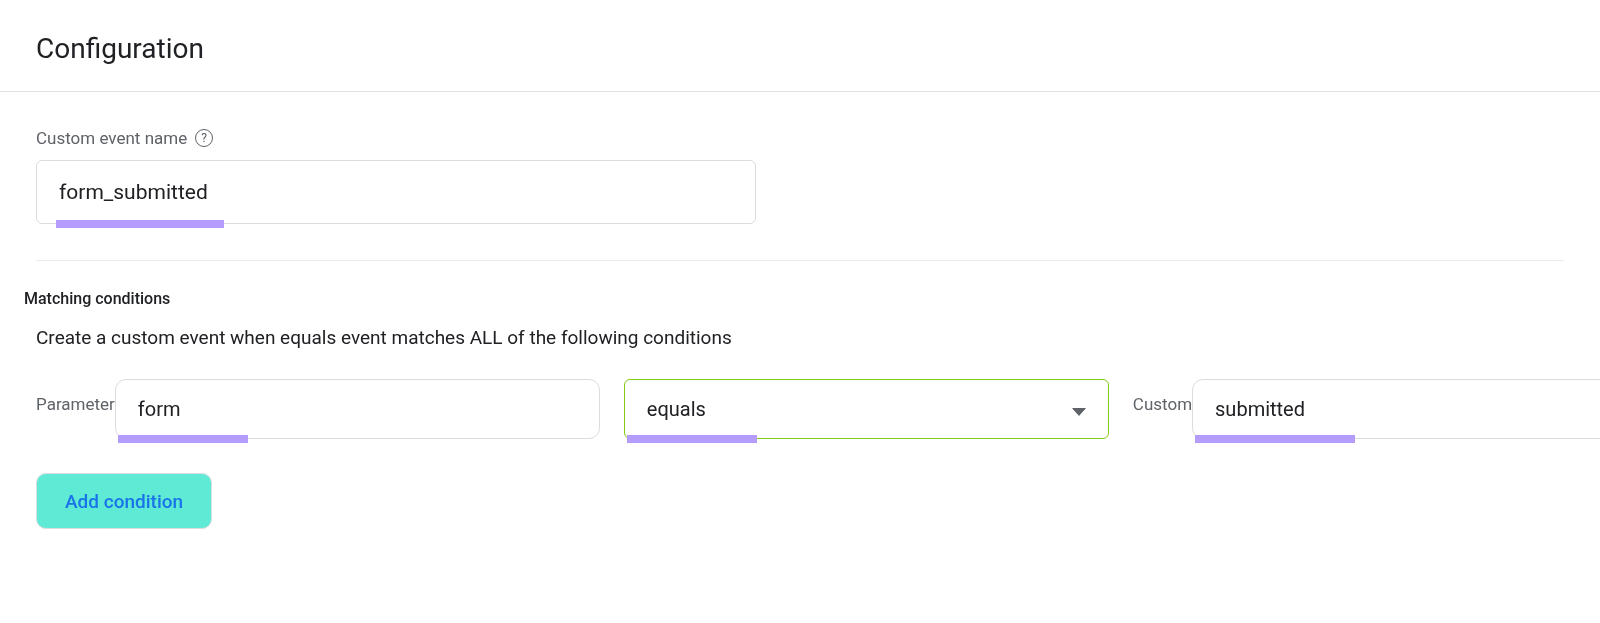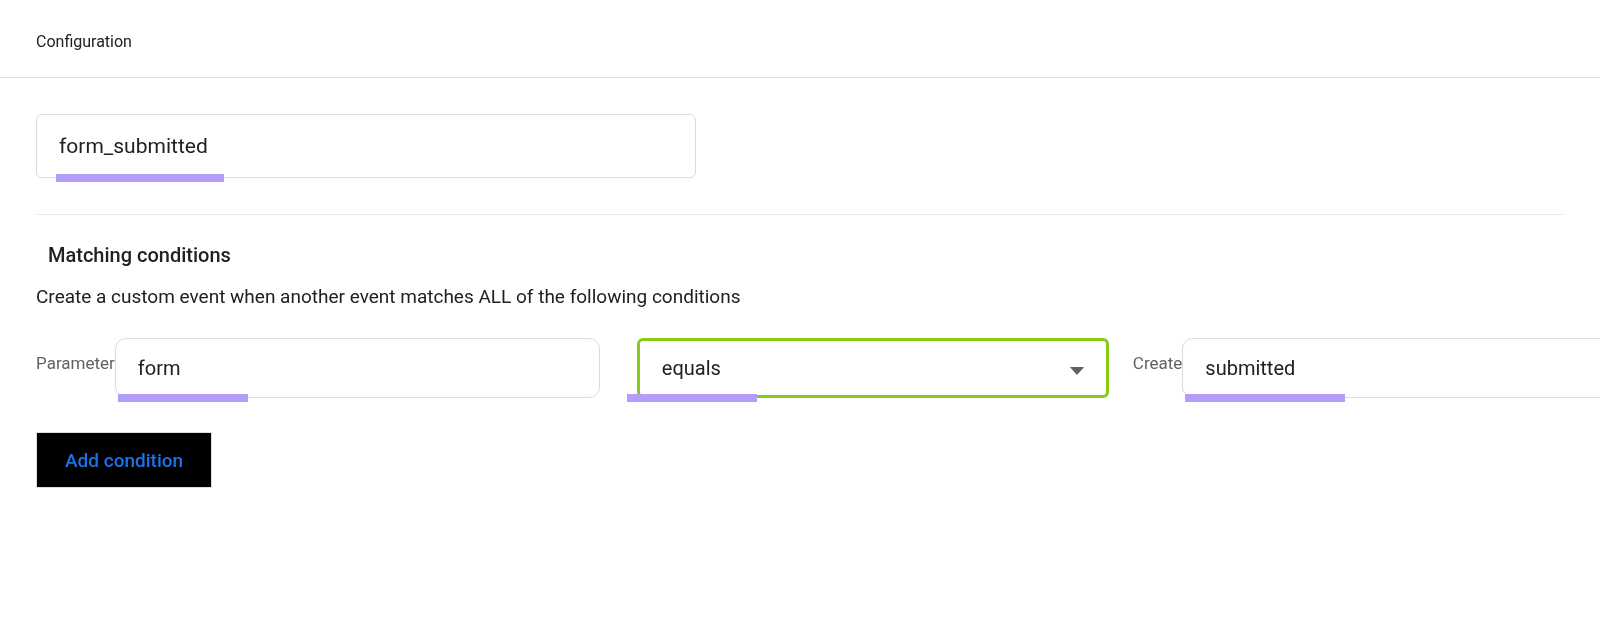--- a/index.html
+++ b/index.html
@@ -7,21 +7,21 @@
     margin: 0;
     padding: 0;
   }
   body {
     font-family: 'Google Sans', Roboto, Arial, sans-serif;
     background: #ffffff;
     color: #202124;
     width: 1600px;
   }
   .page-title {
-    font-size: 16px;
+    font-size: 28px;
     font-weight: 400;
     color: #202124;
     padding: 32px 36px 26px 36px;
   }
   .divider {
     height: 1px;
     background: #e0e0e0;
     width: 100%;
   }
   .section {
@@ -41,21 +41,21 @@
     justify-content: center;
     width: 18px;
     height: 18px;
     border: 1.5px solid #5f6368;
     border-radius: 50%;
     font-size: 12px;
     color: #5f6368;
     cursor: pointer;
   }
   .text-input {
-    width: 660px;
+    width: 720px;
     height: 64px;
     border: 1px solid #dadce0;
     border-radius: 6px;
     padding: 0 22px;
     font-size: 21px;
     color: #202124;
     font-family: inherit;
     outline: none;
     position: relative;
   }
@@ -69,24 +69,24 @@
     background: #b39cfc;
     bottom: -4px;
     left: 20px;
   }
   .divider-inner {
     height: 1px;
     background: #e8eaed;
     margin: 36px 36px 0 36px;
   }
   .section-heading {
-    font-size: 20px;
+    font-size: 16px;
     font-weight: 500;
     color: #202124;
-    padding: 28px 36px 0 48px;
+    padding: 28px 36px 0 24px;
   }
   .section-description {
     font-size: 19px;
     color: #202124;
     padding: 18px 36px 0 36px;
   }
   .conditions-row {
     display: flex;
     gap: 24px;
     padding: 30px 36px 0 36px;
@@ -110,72 +110,75 @@
   }
   .param-input {
     width: 485px;
   }
   .operator-select {
     width: 485px;
     position: relative;
   }
   .operator-select-inner {
     height: 60px;
-    border: 3px solid #84cc16;
+    border: 1px solid #84cc16;
     border-radius: 6px;
     padding: 0 22px;
     font-size: 20px;
     color: #202124;
     display: flex;
     align-items: center;
     justify-content: space-between;
     cursor: pointer;
-    margin-left: 13px;
   }
   .value-input {
     width: 528px;
   }
   .dropdown-icon {
     color: #5f6368;
   }
   .add-button-wrap {
     padding: 34px 36px 0 36px;
   }
   .add-button {
     height: 56px;
     padding: 0 28px;
     border: 1px solid #dadce0;
-    border-radius: 0;
-    background: #000000;
+    border-radius: 10px;
+    background: #5eead4;
     color: #1a73e8;
     font-size: 19px;
     font-weight: 500;
     font-family: inherit;
     cursor: pointer;
   }
 </style>
 </head>
 <body>
 
 <h1 class="page-title">Configuration</h1>
 
 <div class="divider"></div>
 
 <div class="section">
+  <div class="field-label">
+    <span>Custom event name</span>
+    <span class="help-icon">?</span>
+  </div>
   <div class="input-wrapper">
     <input type="text" class="text-input" value="form_submitted" style="">
     <div class="highlight-bar" style="width:168px"></div>
   </div>
 </div>
 
 <div class="divider-inner"></div>
 
 <h2 class="section-heading">Matching conditions</h2>
 
-<p class="section-description">Create a custom event when another event matches ALL of the following conditions</p>
+<p class="section-description">Create a custom event when equals event matches ALL of the following conditions</p>
 
 <div class="conditions-row">
   <div class="condition-field">
     <div class="field-label">Parameter</div>
     <div class="input-wrapper">
       <input type="text" class="condition-input param-input" value="form" style="">
       <div class="highlight-bar" style="width:130px;left:3px"></div>
     </div>
   </div>
 
@@ -188,21 +191,21 @@
               <path d="M1 1 L7 7 L13 1" fill="#5f6368" stroke="#5f6368" stroke-width="0"></path>
               <polygon points="0,0 14,0 7,8" fill="#5f6368"></polygon>
             </svg>
         </span>
       </div>
       <div class="highlight-bar" style="width:130px;left:3px"></div>
     </div>
   </div>
 
   <div class="condition-field">
-    <div class="field-label">Create</div>
+    <div class="field-label">Custom</div>
     <div class="input-wrapper">
       <input type="text" class="condition-input value-input" value="submitted" style="">
       <div class="highlight-bar" style="width:160px;left:3px"></div>
     </div>
   </div>
 </div>
 
 <div class="add-button-wrap">
   <button class="add-button">Add condition</button>
 </div>

